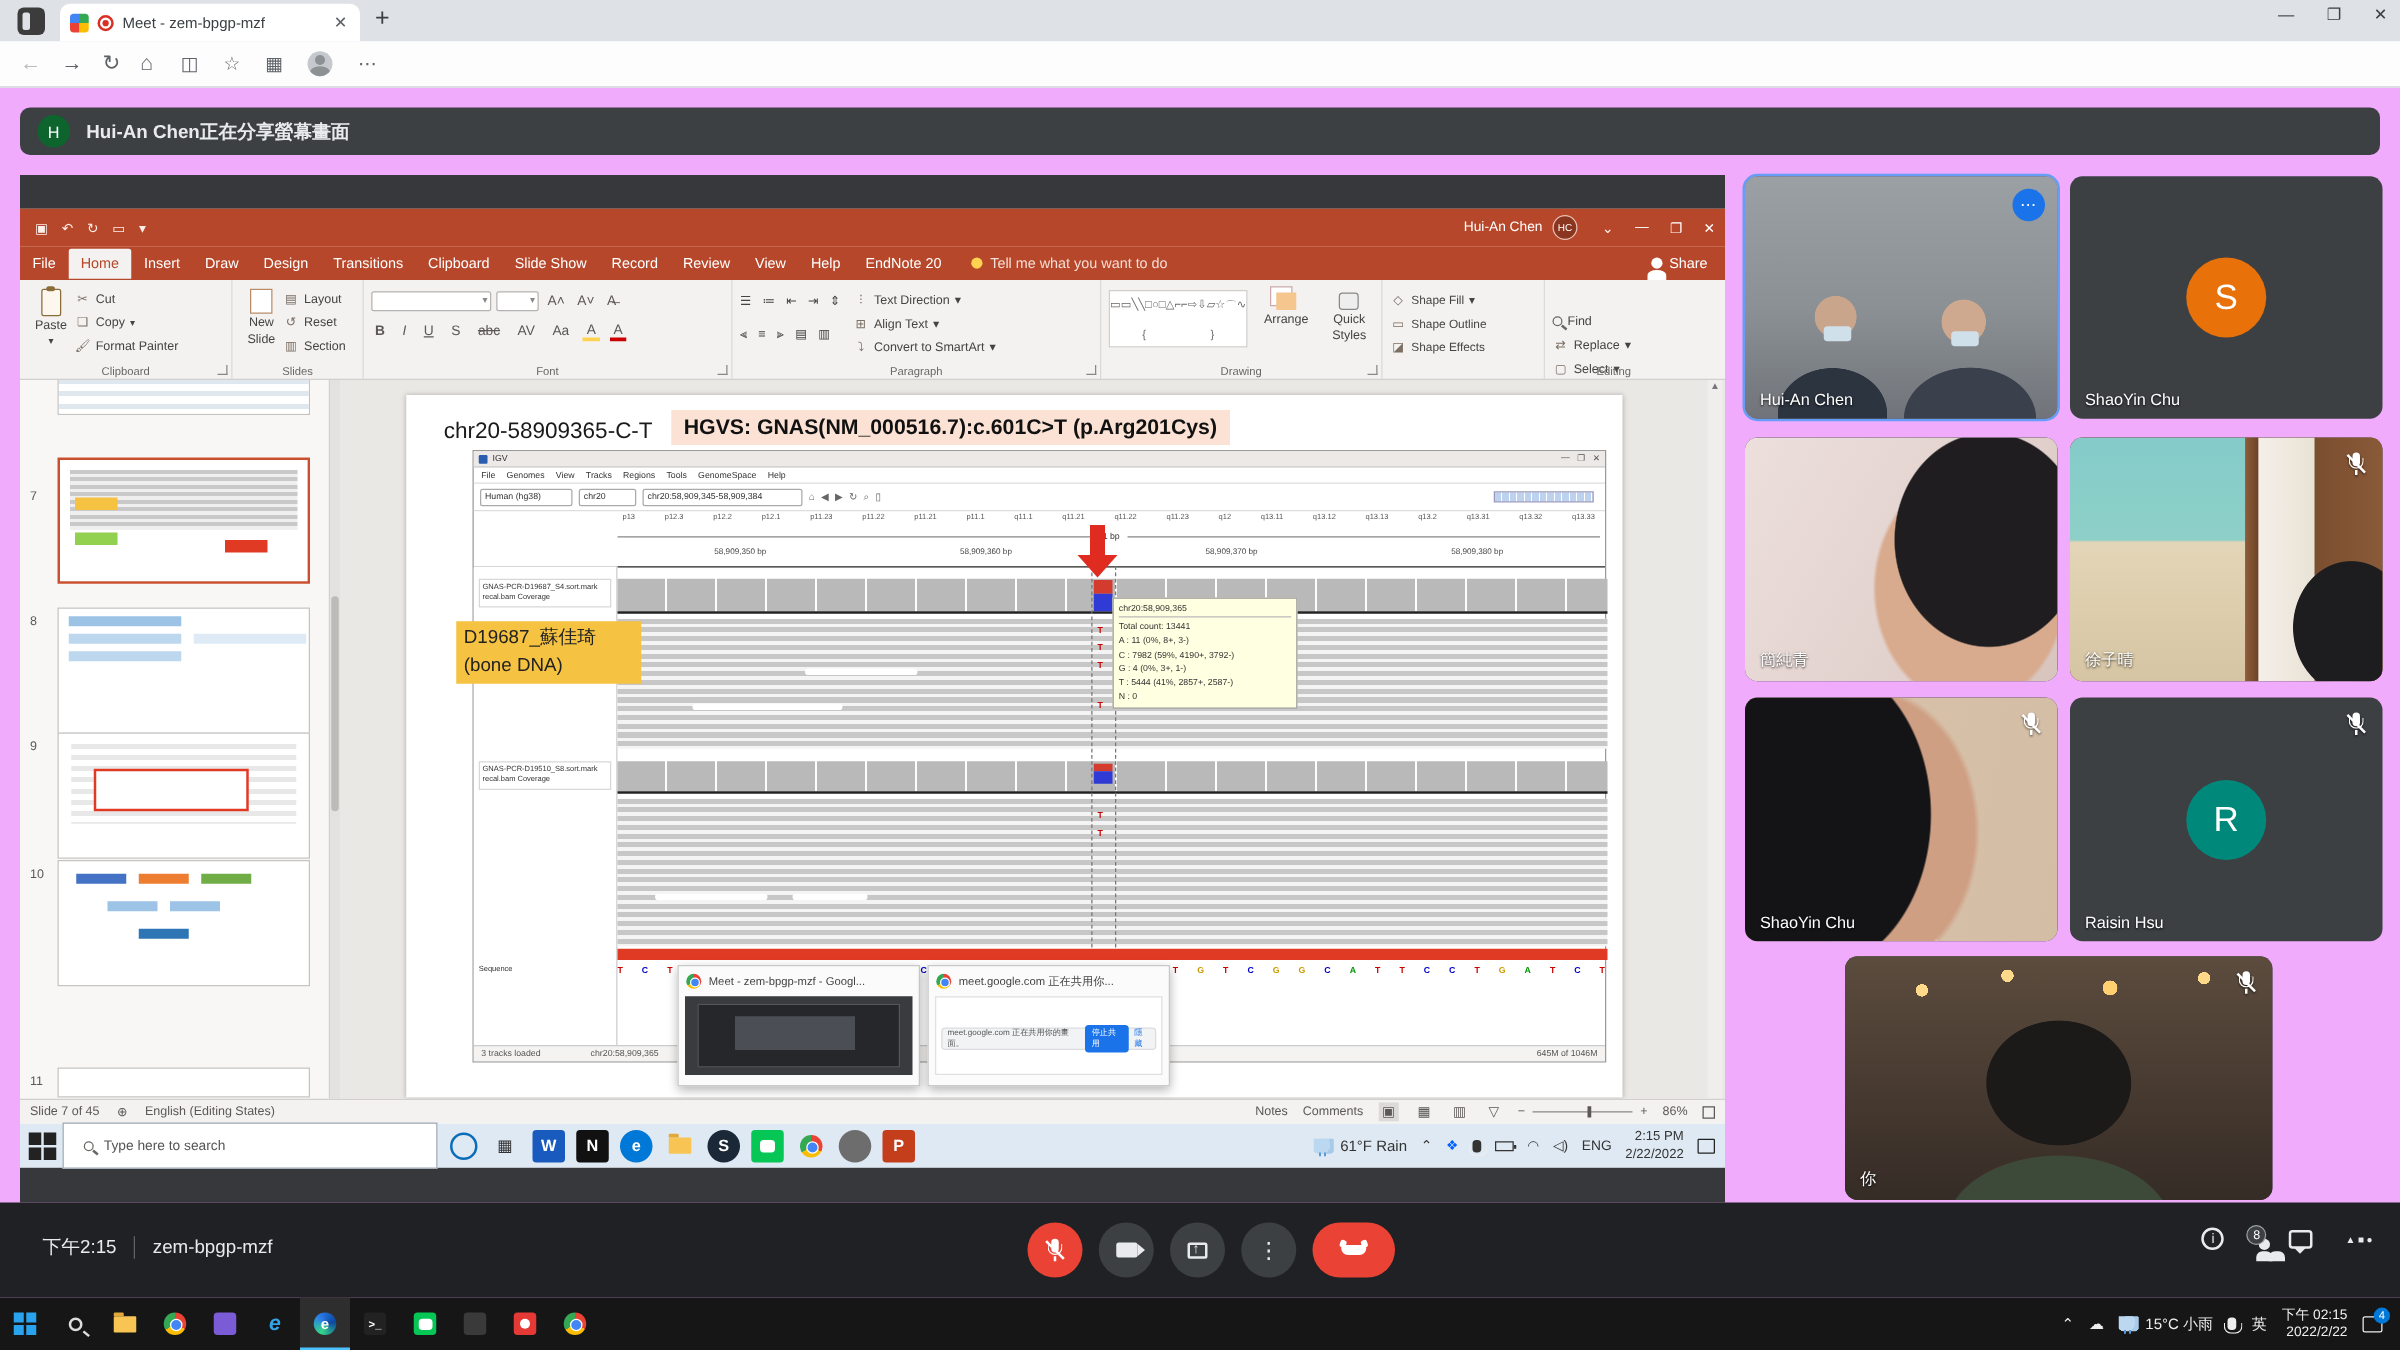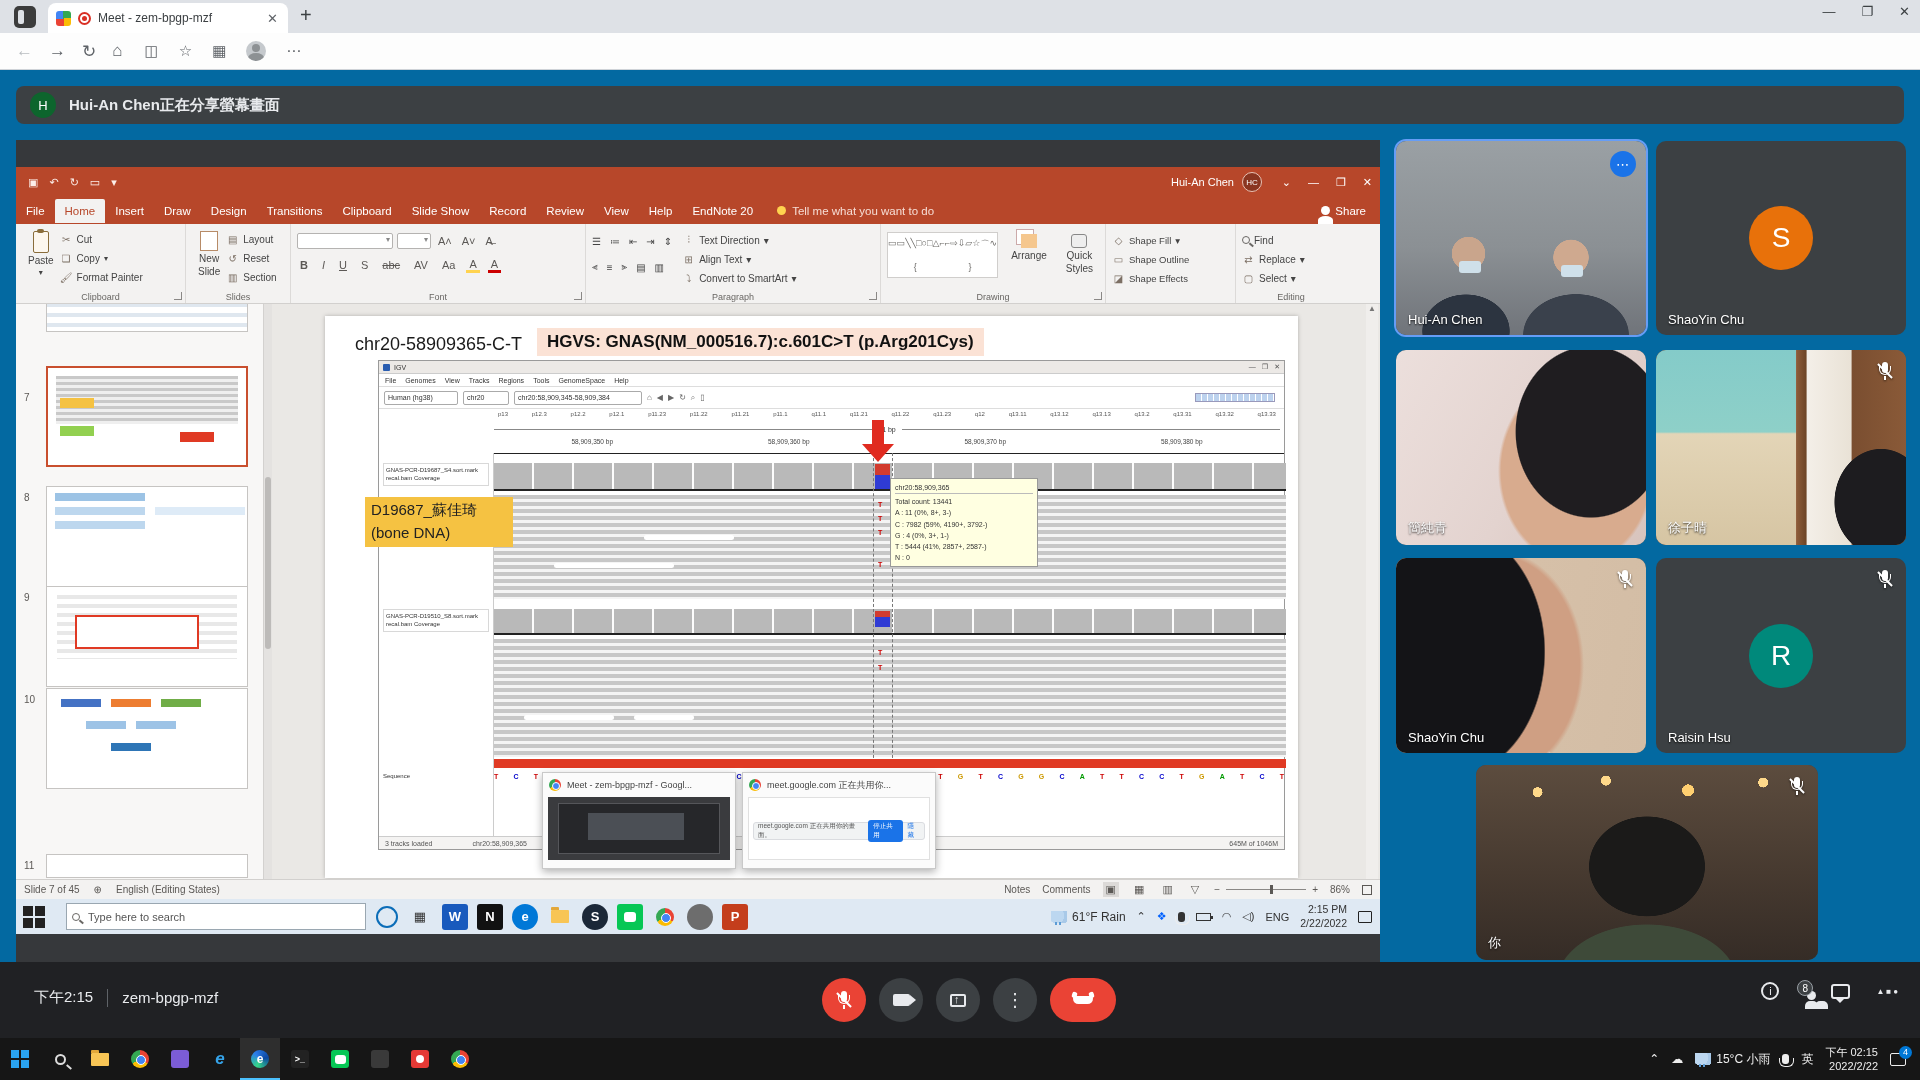--- a/index.html
+++ b/index.html
@@ -1,17 +1,17 @@
 <!DOCTYPE html>
 <html><head>
 <meta charset="utf-8">
 <style>
 *{margin:0;padding:0;box-sizing:border-box}
 html,body{width:1920px;height:1080px;overflow:hidden;font-family:"Liberation Sans","DejaVu Sans",sans-serif}
-#scr{position:relative;width:1920px;height:1080px;background:#0369a1;overflow:hidden}
+#scr{position:relative;width:1920px;height:1080px;background:#f0abfc;overflow:hidden}
 
 .btop{position:absolute;left:0;top:0;width:1920px;height:70px;background:#dee1e6}
 .tabs{position:absolute;left:0;top:0;width:1920px;height:33px;display:flex;align-items:flex-end}
 .tabicon{width:22px;height:22px;margin:0 12px 5px 14px;background:#3c3c3c;border-radius:5px;position:relative}
 .tabicon::after{content:"";position:absolute;left:4px;top:4px;width:6px;height:14px;background:#dee1e6;border-radius:2px}
 .tab{width:240px;height:30px;background:#fff;border-radius:8px 8px 0 0;display:flex;align-items:center;padding:0 8px;gap:7px}
 .fav{width:15px;height:15px;border-radius:3px;background:conic-gradient(#34a853 0 25%,#fbbc04 0 50%,#ea4335 0 75%,#4285f4 0 100%)}
 .rec{width:13px;height:13px;border:2px solid #d93025;border-radius:50%;position:relative}
 .rec::after{content:"";position:absolute;left:2px;top:2px;width:5px;height:5px;border-radius:50%;background:#d93025}
 .tabtitle{font-size:12px;color:#3c4043;flex:1;white-space:nowrap;overflow:hidden}
@@ -142,21 +142,21 @@
 .pstat .right{margin-left:auto;display:flex;align-items:center;gap:12px}
 .vico{font-size:11px;color:#5b5855;padding:1px 3px}
 .vico.sel{background:#dcdad8}
 .zslide{display:flex;align-items:center;gap:6px}
 .ztrack{width:80px;height:1px;background:#8a8886;position:relative}
 .zthumb{position:absolute;left:55%;top:-4px;width:3px;height:9px;background:#5b5855}
 .fitb{width:10px;height:10px;border:1px solid #5b5855}
 .wtb{position:absolute;left:0;top:732px;width:100%;height:35px;background:#dfe9f3;display:flex;align-items:center}
 .wstart{width:24px;height:24px;margin-left:6px;display:grid;grid-template-columns:10px 10px;grid-gap:2px;padding:1px;align-content:center;justify-content:center}
 .wstart i{background:#222;width:10px;height:10px}
-.wsearch{margin-left:20px;width:300px;height:27px;background:#fff;border:1px solid #9aa7b1;display:flex;align-items:center;gap:8px;padding:0 5px;font-size:11px;color:#555}
+.wsearch{margin-left:4px;width:300px;height:37px;background:#fff;border:1px solid #9aa7b1;display:flex;align-items:center;gap:8px;padding:0 16px;font-size:11px;color:#555}
 .tapps{display:flex;align-items:center;gap:9px;margin-left:10px}
 .ta{width:26px;height:26px;display:flex;align-items:center;justify-content:center;font-size:13px;font-weight:bold;border-radius:3px;color:#fff}
 .tray{margin-left:auto;display:flex;align-items:center;gap:11px;padding-right:8px;font-size:11px;color:#333}
 .wx{display:flex;align-items:center;gap:5px;font-size:12px}
 .raincloud{width:16px;height:12px;background:radial-gradient(circle at 35% 40%,#bcd7f0 60%,transparent 61%),radial-gradient(circle at 65% 45%,#a8c9e8 60%,transparent 61%);position:relative}
 .raincloud::after{content:"";position:absolute;left:4px;bottom:-2px;width:8px;height:3px;background:repeating-linear-gradient(to right,#5b9bd5 0 2px,transparent 2px 4px)}
 .batt{width:15px;height:8px;border:1px solid #333;position:relative}
 .batt::after{content:"";position:absolute;right:-3px;top:2px;width:2px;height:3px;background:#333}
 .tatime{text-align:right;font-size:10.5px;line-height:1.25}
 .acico{width:14px;height:12px;border:1.5px solid #222;border-radius:1px}
@@ -474,21 +474,21 @@
                 <span class="ri">▭</span>
                 <span>Shape Outline</span>
               </div>
             <div>
                 <span class="ri">◪</span>
                 <span>Shape Effects</span>
               </div>
           </div>
         </div>
         <div class="grp" style="width:110px;border-right:none">
-          <div class="ribcol" style="margin-top:3px">
+          <div class="ribcol" style="margin-top:20px">
             <div>
                 <span class="mag"></span>
                 <span>Find</span>
               </div>
             <div><span class="ri">⇄</span><span>Replace</span> ▾</div>
             <div><span class="ri">▢</span><span>Select</span> ▾</div>
           </div>
           <span class="glabel">Editing</span>
         </div>
       </div>

